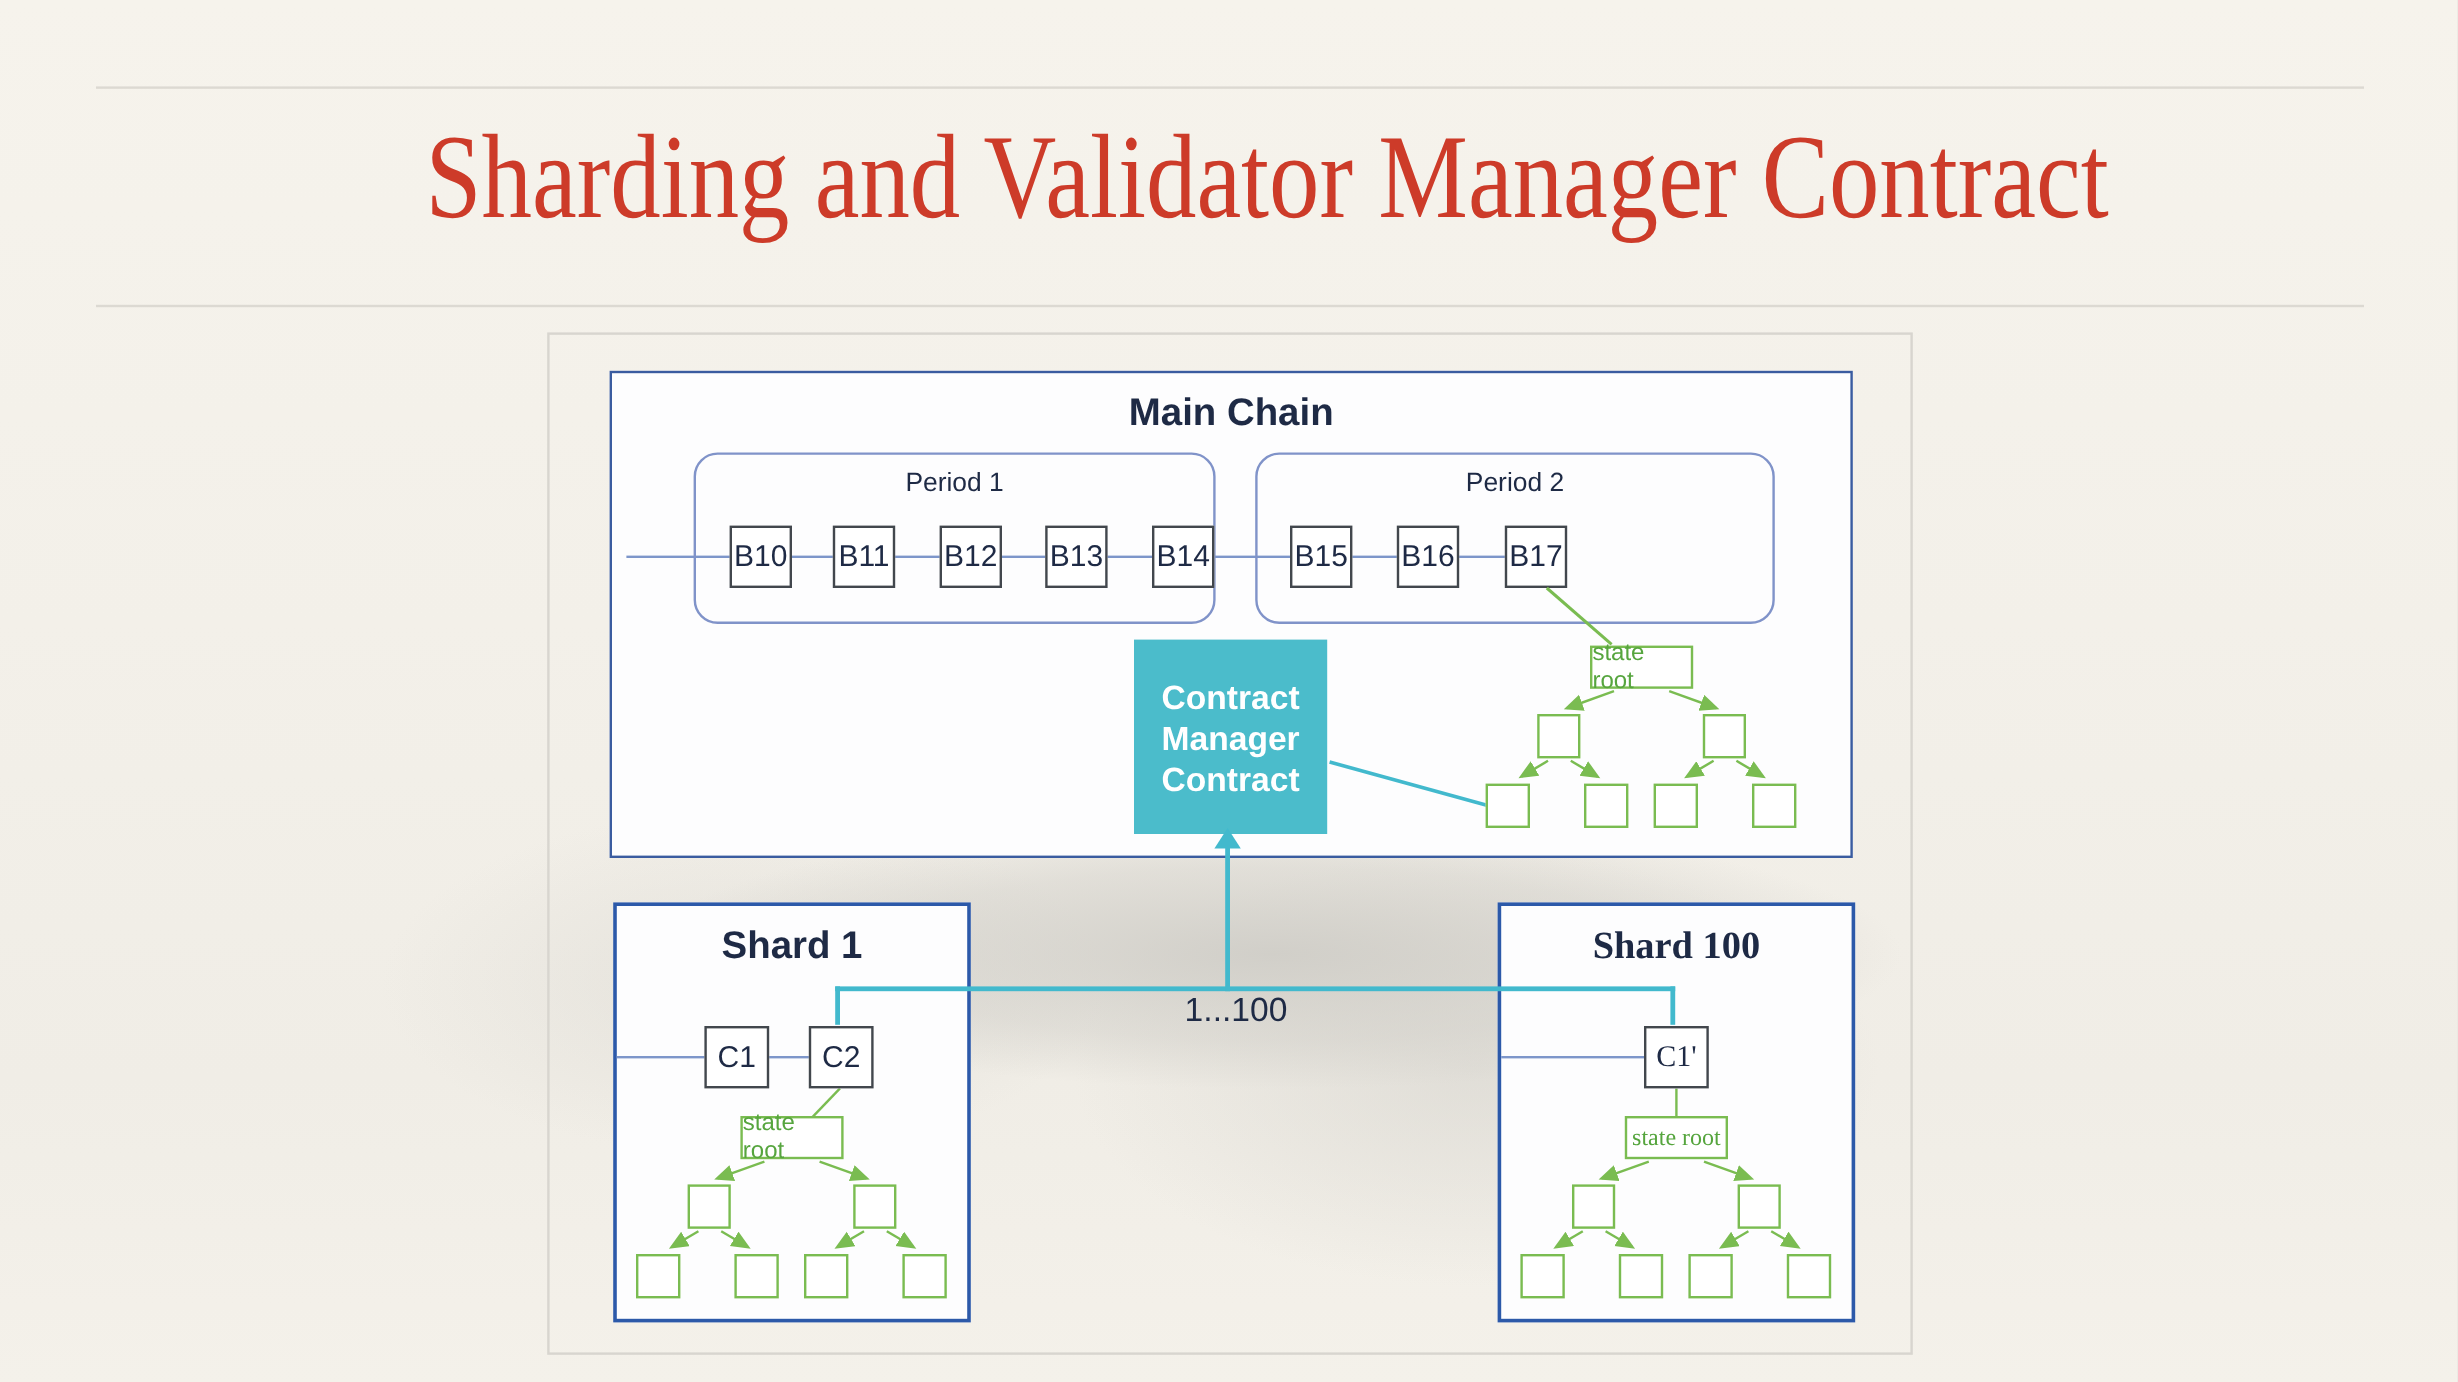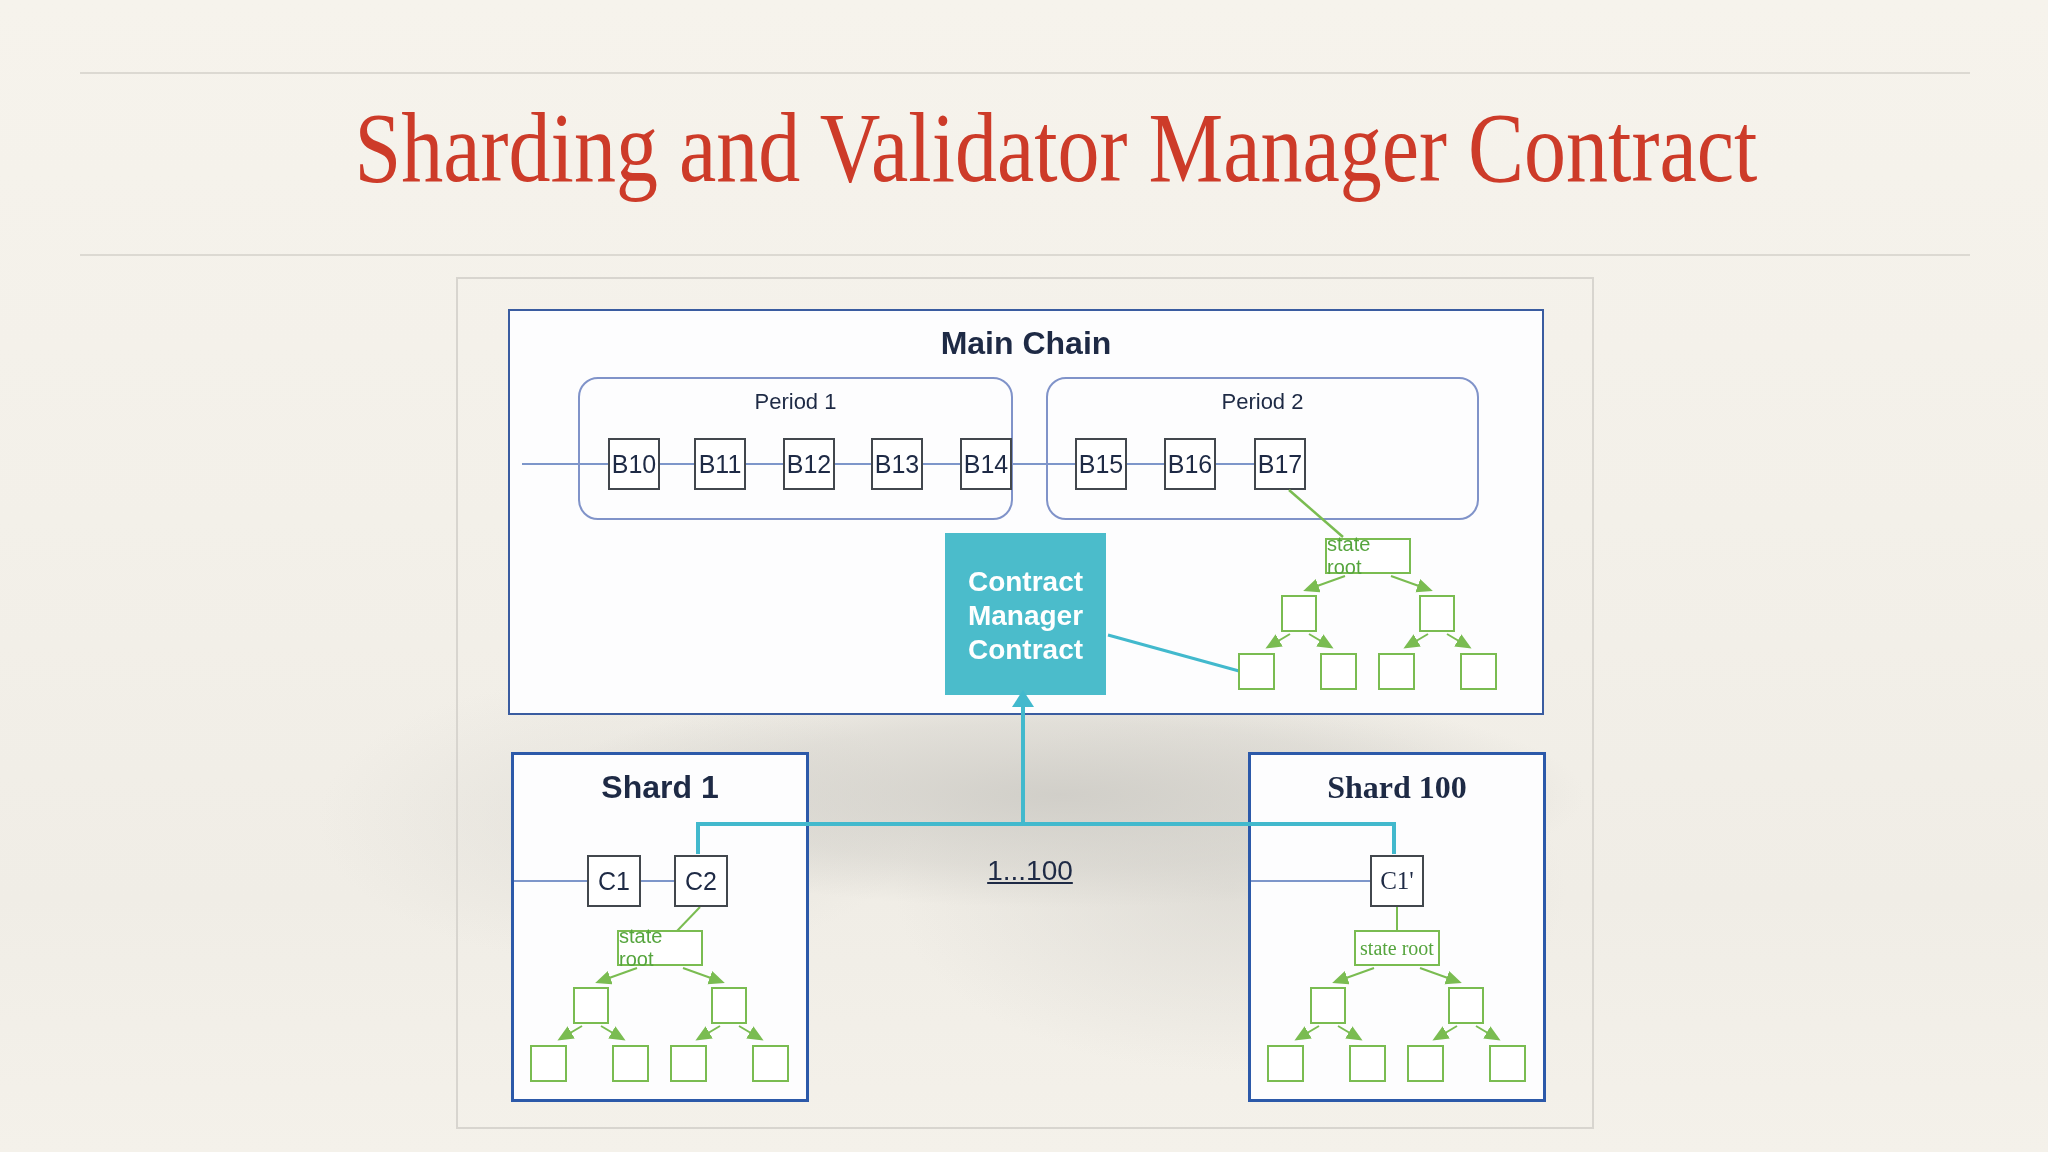--- a/index.html
+++ b/index.html
@@ -45,21 +45,21 @@
   
   .shard{position:absolute;top:752px;width:292px;height:344px;background:#fdfdfe;border:3px solid #2c59a9;box-sizing:content-box;}
   #shard-1{left:511px;} #shard-100{left:1248px;font-family:Liberation Serif, serif;}
   .shard .box-title{top:14px;font-size:32px;}
   .shard .block{top:100px;width:54px;}
 
   
   .teal{position:absolute;background:#42b9cd;}
   #conn-arrow{position:absolute;left:1012px;top:690px;width:0;height:0;
     border-left:11px solid transparent;border-right:11px solid transparent;border-bottom:17px solid #42b9cd;}
-  #conn-label{position:absolute;left:950px;top:855px;width:160px;text-align:center;font-size:28px;color:#1e2a45;text-decoration:underline;}
+  #conn-label{position:absolute;left:950px;top:826px;width:160px;text-align:center;font-size:28px;color:#1e2a45;}
   svg{overflow:visible;}
 </style>
 </head>
 <body>
 
 <div id="stage">
 
   <svg width="0" height="0" style="position:absolute" aria-hidden="true">
     <defs>
       <marker id="ah-green" markerWidth="9" markerHeight="8" refX="6.5" refY="3.5" orient="auto">

